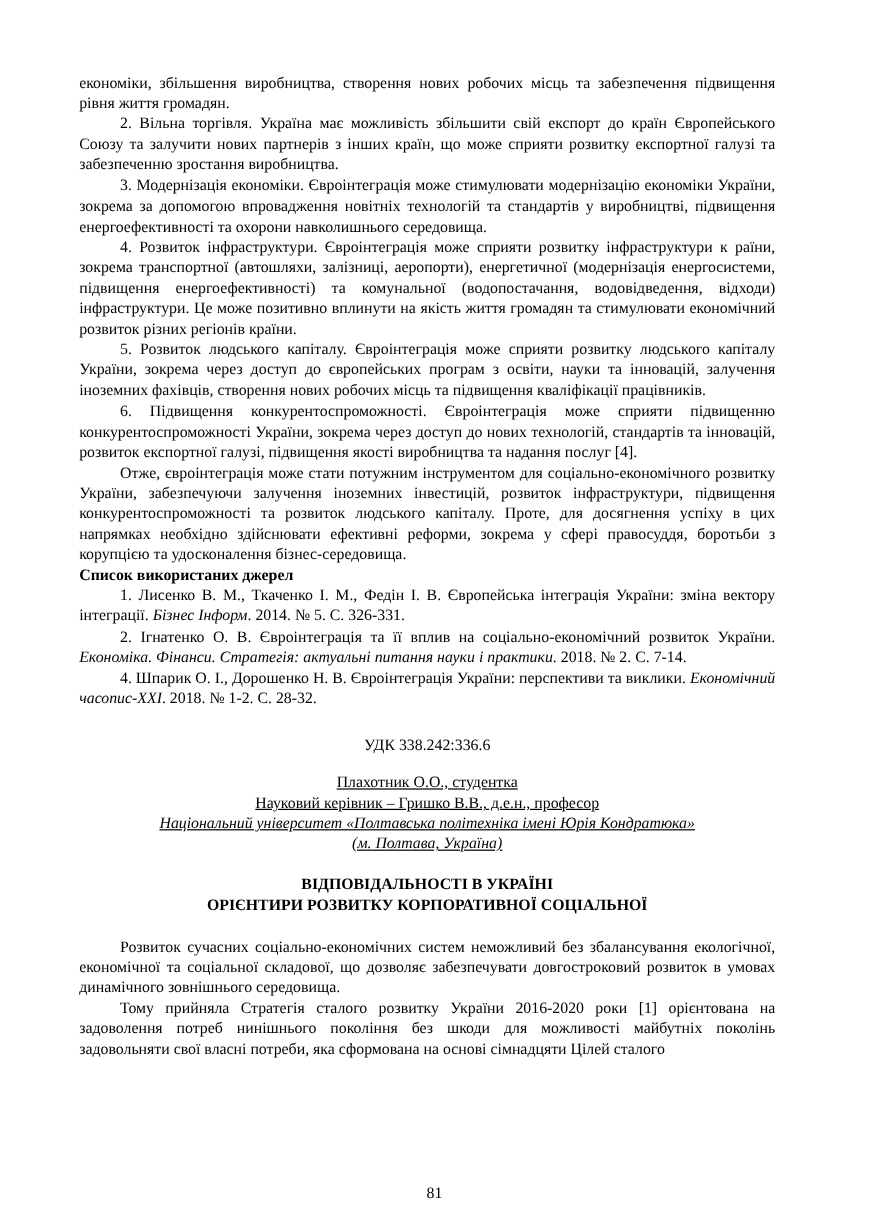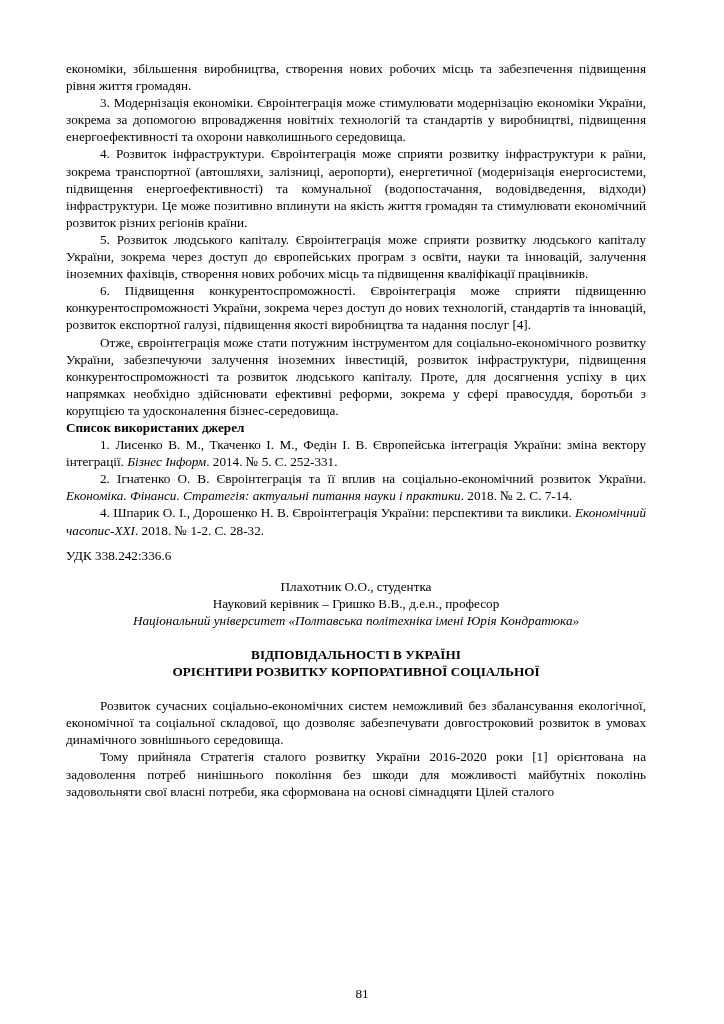--- a/index.html
+++ b/index.html
@@ -40,23 +40,23 @@
   .italic {
     font-style: italic;
   }
   .refs-heading {
     text-align: left;
     font-weight: bold;
     text-indent: 0;
     margin-top: 0;
   }
   .udk {
-    margin-top: 8px;
+    margin-top: 22px;
     text-indent: 0;
-    text-align: left;
+    text-align: center;
   }
   .block-gap-sm {
     height: 14px;
   }
   .block-gap {
     height: 17px;
   }
   .title {
     text-align: center;
     font-weight: bold;
@@ -68,55 +68,58 @@
     position: absolute;
     bottom: 22px;
     left: 0;
     width: 724px;
     text-align: center;
     font-size: 13.2px;
   }
   .authors {
     text-align: center;
     text-indent: 0;
+    text-decoration: underline;
   }
 </style>
 </head>
 <body>
 
 <div class="page">
 
   <div class="body-text">
     <p class="">економіки, збільшення виробництва, створення нових робочих місць та забезпечення підвищення рівня життя громадян.</p>
+    <p class="num-item">2. Вільна торгівля. Україна має можливість збільшити свій експорт до країн Європейського Союзу та залучити нових партнерів з інших країн, що може сприяти розвитку експортної галузі та забезпеченню зростання виробництва.</p>
     <p class="num-item">3. Модернізація економіки. Євроінтеграція може стимулювати модернізацію економіки України, зокрема за допомогою впровадження новітніх технологій та стандартів у виробництві, підвищення енергоефективності та охорони навколишнього середовища.</p>
     <p class="num-item">4. Розвиток інфраструктури. Євроінтеграція може сприяти розвитку інфраструктури к раїни, зокрема транспортної (автошляхи, залізниці, аеропорти), енергетичної (модернізація енергосистеми, підвищення енергоефективності) та комунальної (водопостачання, водовідведення, відходи) інфраструктури. Це може позитивно вплинути на якість життя громадян та стимулювати економічний розвиток різних регіонів країни.</p>
     <p class="num-item">5. Розвиток людського капіталу. Євроінтеграція може сприяти розвитку людського капіталу України, зокрема через доступ до європейських програм з освіти, науки та інновацій, залучення іноземних фахівців, створення нових робочих місць та підвищення кваліфікації працівників.</p>
     <p class="num-item">6. Підвищення конкурентоспроможності. Євроінтеграція може сприяти підвищенню конкурентоспроможності України, зокрема через доступ до нових технологій, стандартів та інновацій, розвиток експортної галузі, підвищення якості виробництва та надання послуг [4].</p>
     <p class="indent">Отже, євроінтеграція може стати потужним інструментом для соціально-економічного розвитку України, забезпечуючи залучення іноземних інвестицій, розвиток інфраструктури, підвищення конкурентоспроможності та розвиток людського капіталу. Проте, для досягнення успіху в цих напрямках необхідно здійснювати ефективні реформи, зокрема у сфері правосуддя, боротьби з корупцією та удосконалення бізнес-середовища.</p>
   </div>
 
   <div class="body-text">
     <p class="refs-heading">Список використаних джерел</p>
 
-    <p class="num-item"><span>1.</span> <span>Лисенко В. М., Ткаченко І. М., Федін І. В. Європейська інтеграція України: зміна вектору інтеграції. </span><span class="italic">Бізнес Інформ</span><span>. 2014. № 5. С. 252-331.</span></p>
+    <p class="num-item"><span>1.</span> <span>Лисенко В. М., Ткаченко І. М., Федін І. В. Європейська інтеграція України: зміна вектору інтеграції. </span><span class="italic">Бізнес Інформ</span><span>. 2014. № 5. С. 326-331.</span></p>
 
     <p class="num-item"><span>2.</span> <span>Ігнатенко О. В. Євроінтеграція та її вплив на соціально-економічний розвиток України. </span><span class="italic">Економіка. Фінанси. Стратегія: актуальні питання науки і практики</span><span>. 2018. № 2. С. 7-14.</span></p>
 
 
     <p class="num-item"><span>4.</span> <span>Шпарик О. І., Дорошенко Н. В. Євроінтеграція України: перспективи та виклики. </span><span class="italic">Економічний часопис-ХХІ</span><span>. 2018. № 1-2. С. 28-32.</span></p>
   </div>
 
   <div class="body-text">
     <p class="udk">УДК 338.242:336.6</p>
 
     <div class="block-gap-sm"></div>
 
     <p class="authors">Плахотник О.О., студентка</p>
     <p class="authors">Науковий керівник – Гришко В.В., д.е.н., професор</p>
     <p class="authors italic">Національний університет «Полтавська політехніка імені Юрія Кондратюка»</p>
+    <p class="authors italic">(м. Полтава, Україна)</p>
 
     <div class="block-gap"></div>
 
     <p class="title">ВІДПОВІДАЛЬНОСТІ В УКРАЇНІ</p>
     <p class="title">ОРІЄНТИРИ РОЗВИТКУ КОРПОРАТИВНОЇ СОЦІАЛЬНОЇ</p>
 
     <div class="block-gap"></div>
 
     <p class="indent">Розвиток сучасних соціально-економічних систем неможливий без збалансування екологічної, економічної та соціальної складової, що дозволяє забезпечувати довгостроковий розвиток в умовах динамічного зовнішнього середовища.</p>
     <p class="indent">Тому прийняла Стратегія сталого розвитку України 2016-2020 роки [1] орієнтована на задоволення потреб нинішнього покоління без шкоди для можливості майбутніх поколінь задовольняти свої власні потреби, яка сформована на основі сімнадцяти Цілей сталого</p>

